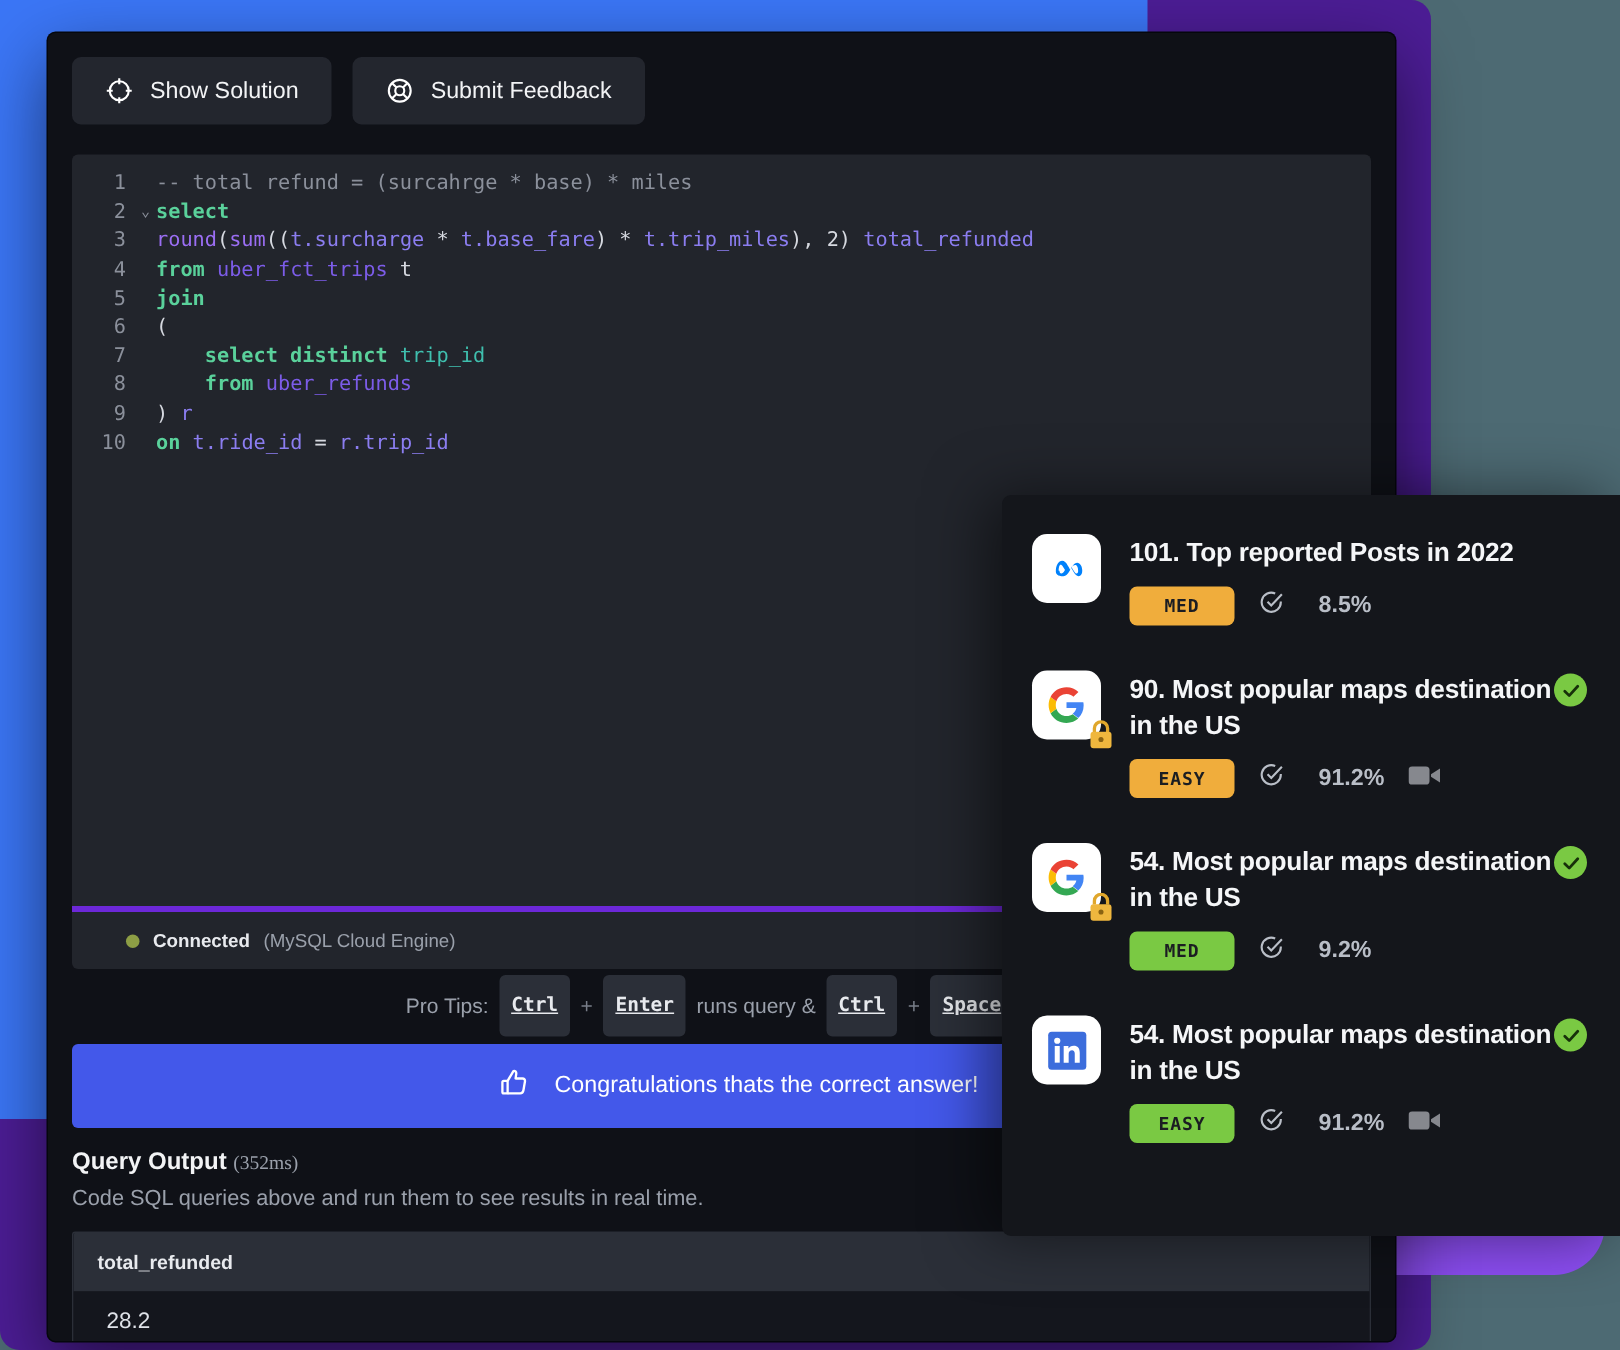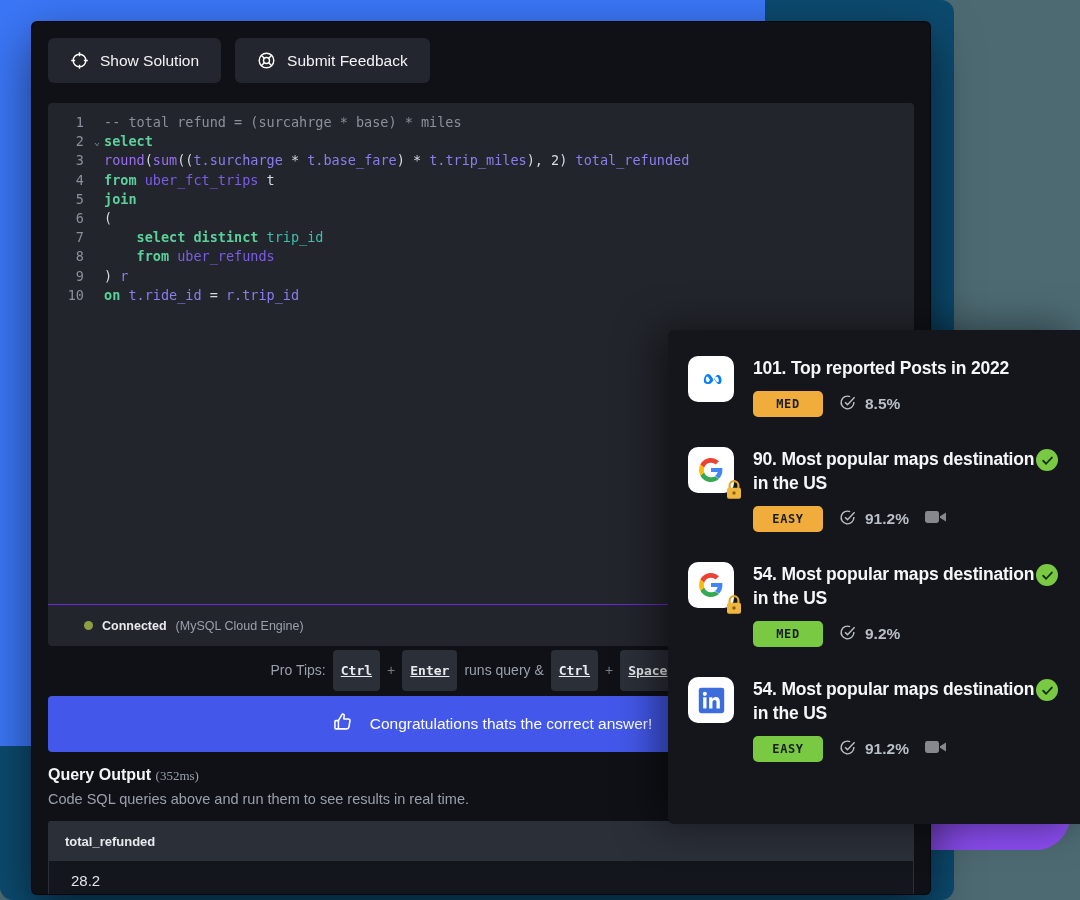--- a/index.html
+++ b/index.html
@@ -2,21 +2,21 @@
 <html><head>
 <meta charset="utf-8">
 <style>
   * { box-sizing: border-box; margin: 0; padding: 0; }
   html, body {
     width: 1080px; height: 900px;
     overflow: hidden;
     font-family: "Liberation Sans", sans-serif;
     background: #4d6a73;
   }
-  .stage { position: relative; width: 954px; height: 900px; background: #0c4a6e; border-radius: 13px; }
+  .stage { position: relative; width: 954px; height: 900px; background: #4c1d95; border-radius: 13px; }
 
   
   .bg-blue {
     position: absolute; left: 0; top: 0; width: 765px; height: 746px;
     background: #3b76f6;
   }
   .bg-purple-pill {
     position: absolute; left: 800px; top: 790px; width: 270px; height: 60px;
     background: #8b4df0; border-radius: 0 0 34px 34px;
   }
@@ -65,21 +65,21 @@
   .code-txt { color: #d6d9e0; }
   .kw { color: #5ad19b; font-weight: bold; }
   .fn { color: #9b6ef3; }
   .col { color: #8b7df0; }
   .tbl { color: #7c5ce8; }
   .cmt { color: #8b909b; }
   .num { color: #d6d9e0; }
   .teal { color: #3fbfae; }
 
   .status-bar {
-    height: 42px; flex: none; border-top: 1px solid #6d28d9;
+    height: 42px; flex: none; border-top: 4px solid #6d28d9;
     display: flex; align-items: center; gap: 9px; padding-left: 36px;
     font-size: 13px;
   }
   .dot { width: 9px; height: 9px; border-radius: 50%; background: #8d9e45; flex: none; }
   .st-main { color: #e8eaee; font-weight: bold; font-size: 12.5px; }
   .st-sub { color: #9aa0ab; font-size: 12.5px; }
 
   
   .protips {
     display: flex; align-items: center; justify-content: center; gap: 7px;
@@ -129,21 +129,21 @@
   .row-title {
     color: #f5f6f8; font-size: 17.5px; font-weight: bold; line-height: 24px;
     letter-spacing: -0.2px; padding-right: 40px;
   }
   .meta { display: flex; align-items: center; gap: 16px; margin-top: 11px; }
   .badge {
     color: #1b1d22; font-size: 12px; font-weight: bold; letter-spacing: 0.6px;
     padding: 6px 0; border-radius: 5px; width: 70px; text-align: center;
     font-family: "DejaVu Sans Mono", monospace;
   }
-  .pct { display: flex; align-items: center; gap: 9px; color: #b9bec7; font-size: 15.5px; font-weight: bold; text-align: center; }
+  .pct { display: flex; align-items: center; gap: 23px; color: #b9bec7; font-size: 15.5px; font-weight: bold; text-align: center; }
   .check-done {
     position: absolute; right: 22px; top: 2px; width: 22px; height: 22px;
     border-radius: 50%; background: #7ac943; display: flex; align-items: center; justify-content: center;
   }
   .cam { opacity: 0.85; }
 </style>
 </head>
 <body>
 
 <div class="stage">

